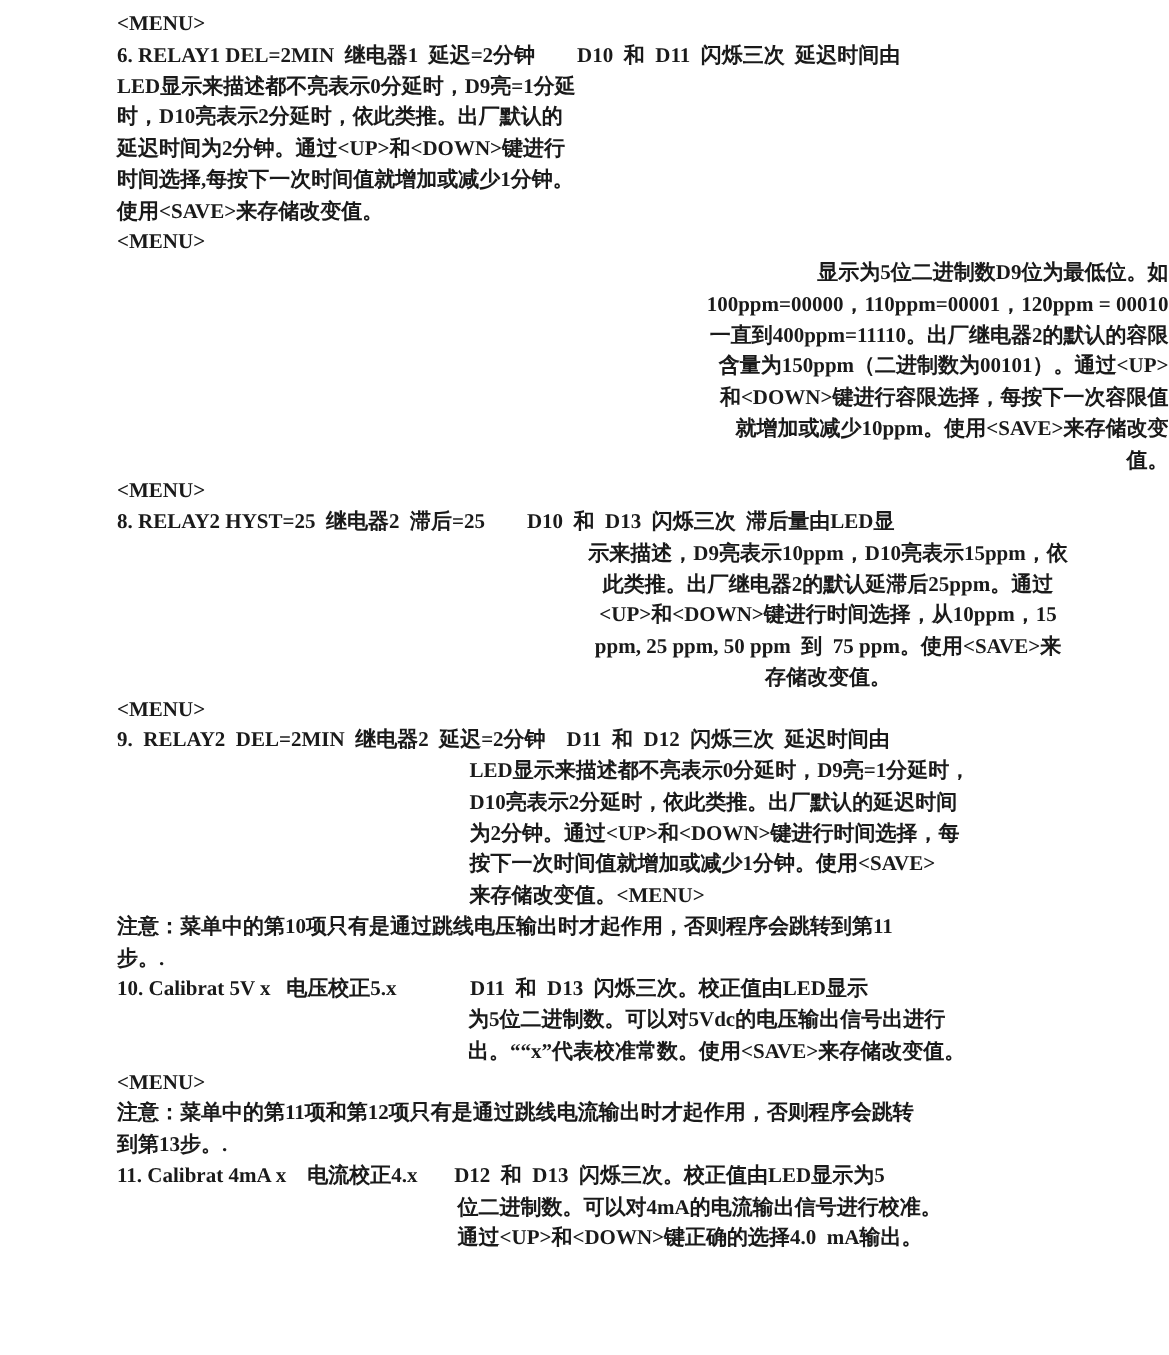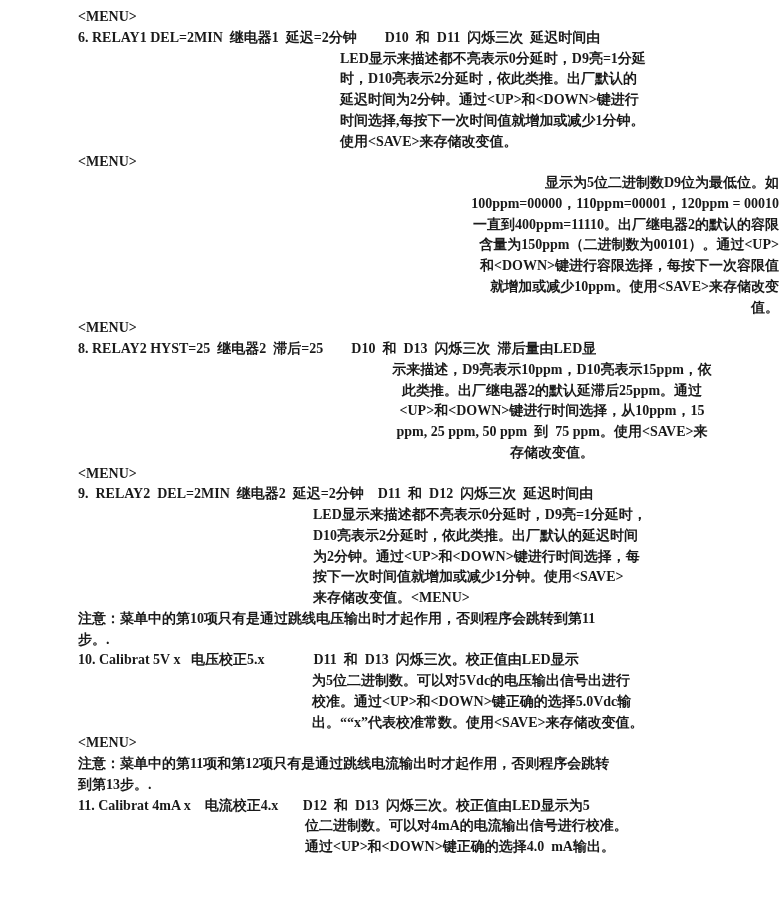--- a/index.html
+++ b/index.html
@@ -17,21 +17,21 @@
   }
   .page {
     padding: 7px 0 0 78px;
   }
   .line {
     white-space: pre;
     font-size: 14px;
     line-height: 20.75px;
   }
   
-  .p6  .cont { margin-left: 262px; }
+  .p6  .cont { }
   .p7  .cont { margin-left: 258px; text-align: right; }
   .p8  .cont { margin-left: 247px; text-align: center; }
   .p9  .cont { margin-left: 235px; }
   .p10 .cont { margin-left: 234px; }
   .p11 .cont { margin-left: 227px; }
 </style>
 </head>
 <body>
 
 <div class="page">
@@ -90,21 +90,20 @@
   </div>
 
   <div class="para">
     <div class="line">注意：菜单中的第10项只有是通过跳线电压输出时才起作用，否则程序会跳转到第11</div>
     <div class="line">步。.</div>
   </div>
 
   <div class="para p10">
     <div class="line first">10. Calibrat 5V x   电压校正5.x              D11  和  D13  闪烁三次。校正值由LED显示</div>
     <div class="line cont">为5位二进制数。可以对5Vdc的电压输出信号出进行</div>
-    <div class="line cont">校准。通过&lt;UP&gt;和&lt;DOWN&gt;键正确的选择5.0Vdc输</div>
     <div class="line cont">出。““x”代表校准常数。使用&lt;SAVE&gt;来存储改变值。</div>
   </div>
 
   <div class="para">
     <div class="line">&lt;MENU&gt;</div>
   </div>
 
   <div class="para">
     <div class="line">注意：菜单中的第11项和第12项只有是通过跳线电流输出时才起作用，否则程序会跳转</div>
     <div class="line">到第13步。.</div>

